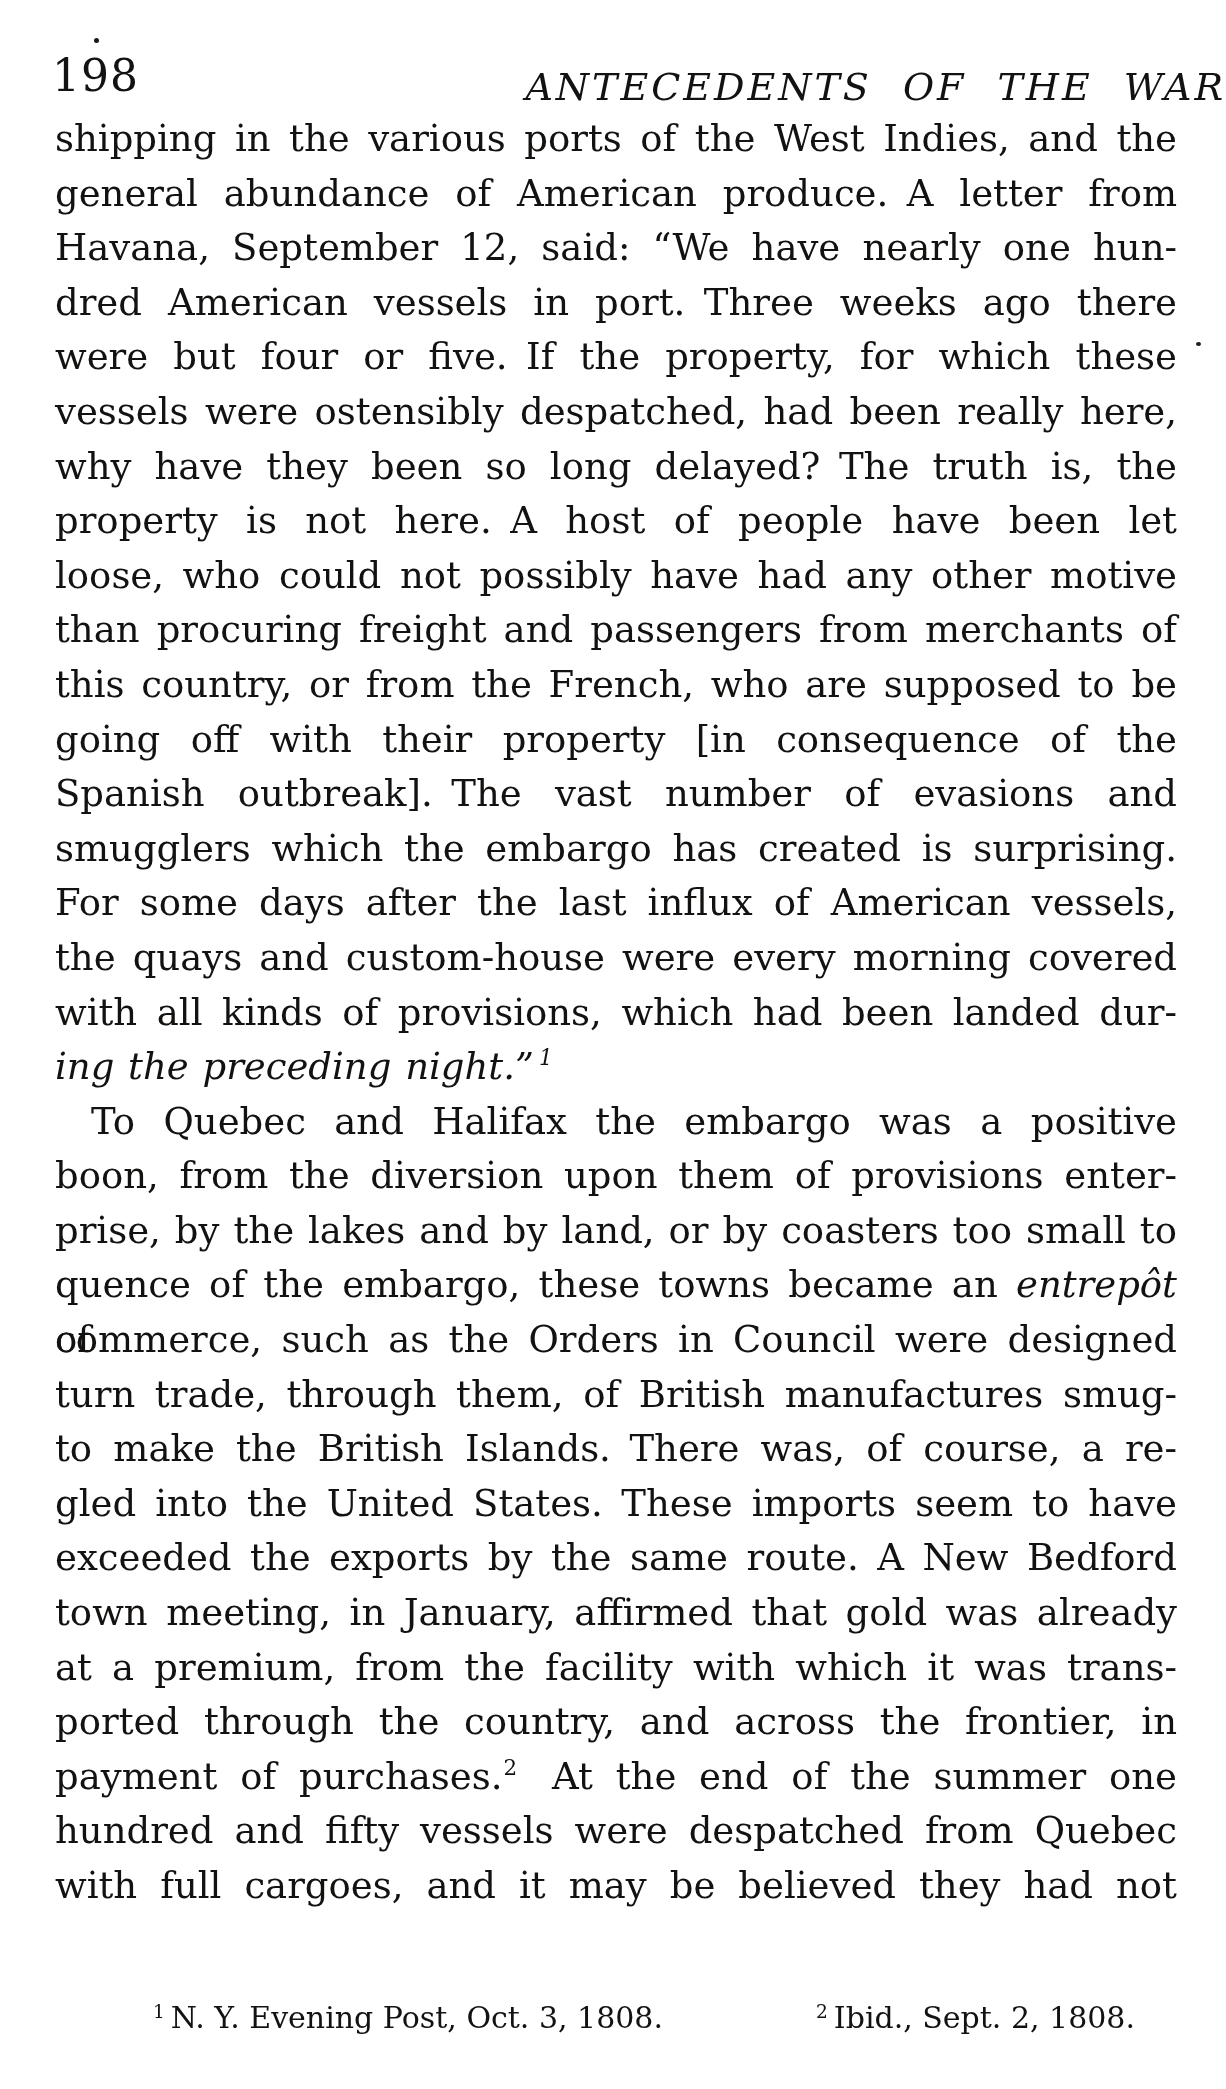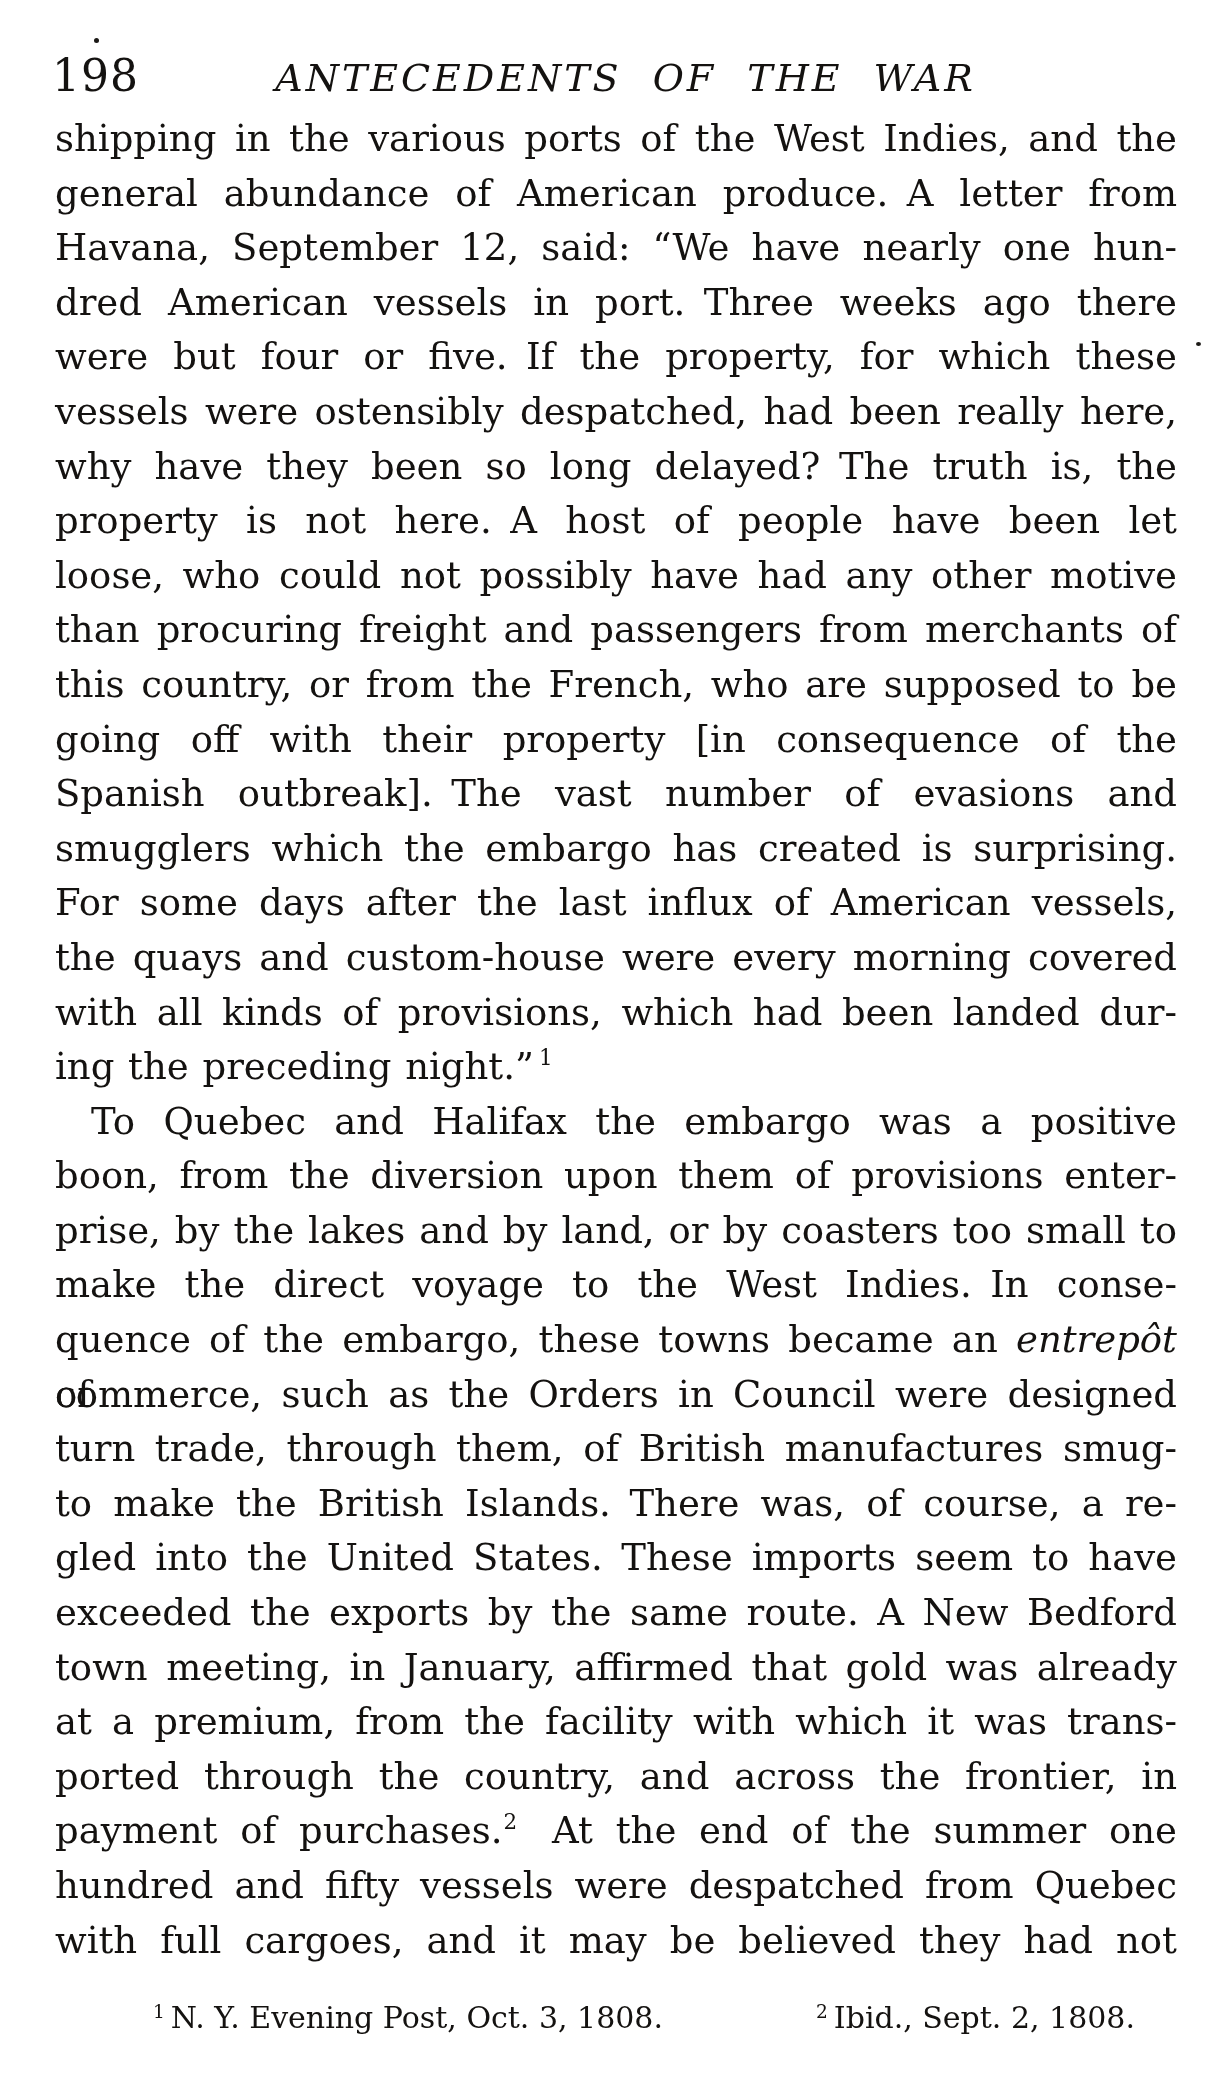--- a/index.html
+++ b/index.html
@@ -30,23 +30,23 @@
   .page-number {
     position: absolute;
     left: 52px;
     top: 2px;
     font-size: 44px;
     letter-spacing: 1px;
   }
   .running-title {
     position: absolute;
     left: 0;
-    top: 8px;
+    top: 17px;
     width: 1226px;
-    text-align: center;
+    text-align: right;
     padding-left: 25px;
     box-sizing: border-box;
     font-style: italic;
     font-size: 38px;
     letter-spacing: 3px;
     word-spacing: 16px;
   }
   
   .body-text {
     position: absolute;
@@ -60,20 +60,21 @@
   .line {
     text-align: justify;
     text-align-last: justify;
     white-space: normal;
     height: 54.6px;
     overflow: visible;
   }
   .line.nojust {
     text-align: center;
     text-align-last: left;
+    font-style: italic;
   }
   .line.indent {
     text-indent: 36px;
   }
   .fn-ref {
     font-size: 58%;
     line-height: 0;
     vertical-align: 14px;
     margin-left: 5px;
   }
@@ -143,21 +144,20 @@
       <div class="line">For some days after the last influx of American vessels,</div>
       <div class="line">the quays and custom-house were every morning covered</div>
       <div class="line">with all kinds of provisions, which had been landed dur-</div>
       <div class="line nojust"><span>ing the preceding night.”</span><sup class="fn-ref">1</sup></div>
     </div>
 
     <div class="para">
       <div class="line indent">To Quebec and Halifax the embargo was a positive</div>
       <div class="line">boon, from the diversion upon them of provisions enter-</div>
       <div class="line">prise, by the lakes and by land, or by coasters too small to</div>
-      <div class="line">make the direct voyage to the West Indies. In conse-</div>
       <div class="line"><span>quence of the embargo, these towns became an</span> <i>entrepôt</i> <span>of</span></div>
       <div class="line">commerce, such as the Orders in Council were designed</div>
       <div class="line">turn trade, through them, of British manufactures smug-</div>
       <div class="line">to make the British Islands. There was, of course, a re-</div>
       <div class="line">gled into the United States. These imports seem to have</div>
       <div class="line">exceeded the exports by the same route. A New Bedford</div>
       <div class="line">town meeting, in January, affirmed that gold was already</div>
       <div class="line">at a premium, from the facility with which it was trans-</div>
       <div class="line">ported through the country, and across the frontier, in</div>
       <div class="line"><span>payment of purchases.</span><sup class="fn-ref tight">2</sup> <span class="sentence-gap">At the end of the summer one</span></div>

